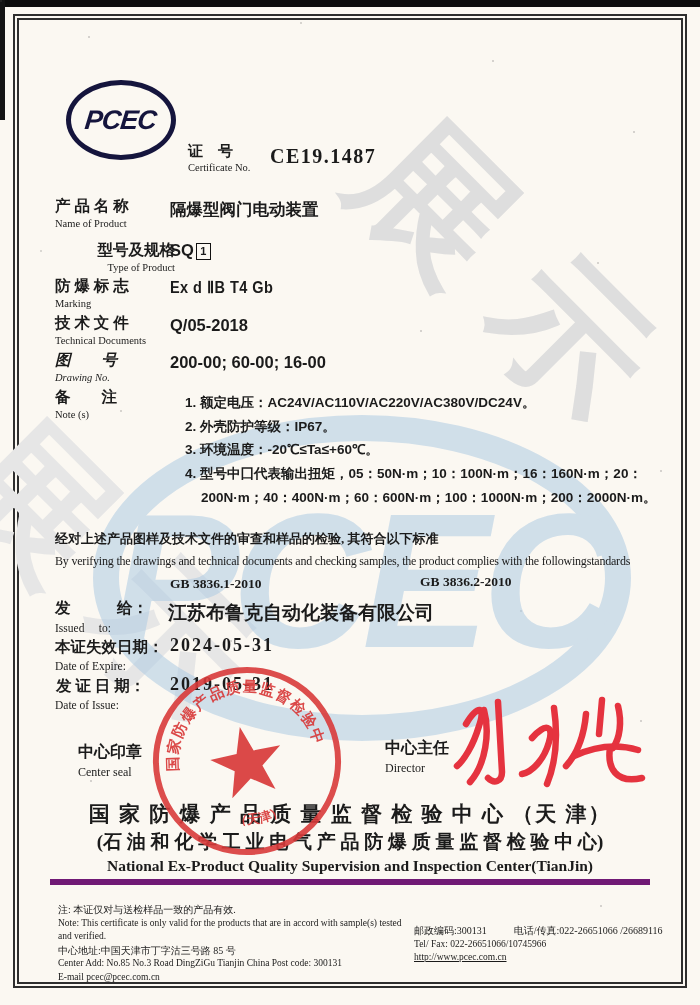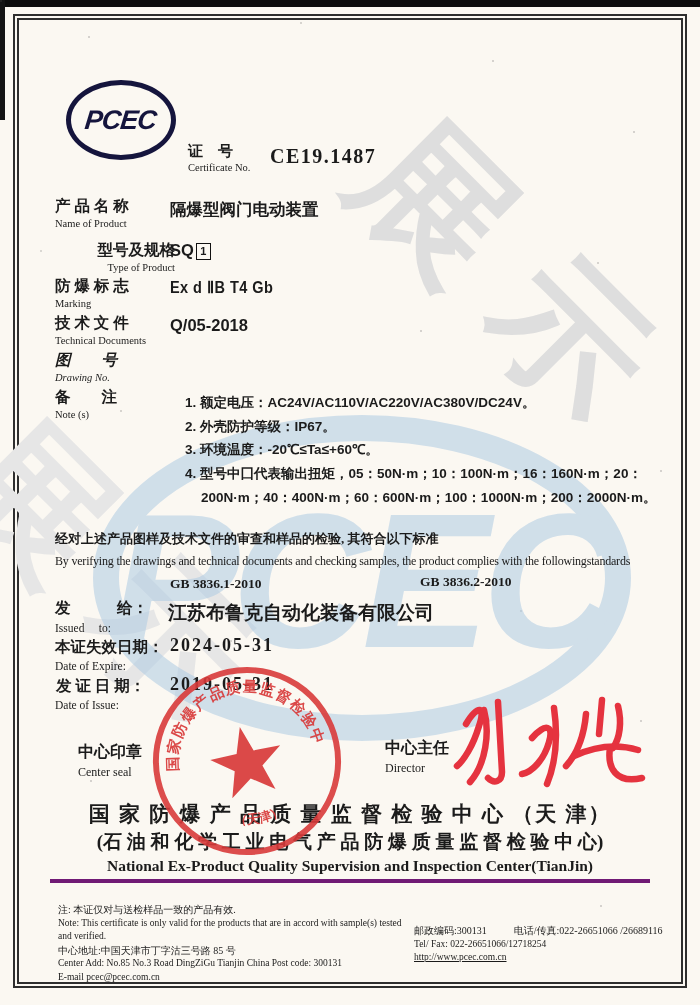--- a/index.html
+++ b/index.html
@@ -59,21 +59,21 @@
   .biglbl-en{font-size:11.5px;white-space:nowrap;z-index:3;}
   .company{left:168px;top:600px;font-family:"Liberation Sans",sans-serif;font-weight:bold;font-size:19px;z-index:3;}
   .dateval{font-size:18px;font-weight:600;letter-spacing:2px;z-index:3;}
 
   
   .seal{left:148px;top:662px;z-index:4;transform:rotate(-12deg);}
   .sig{left:448px;top:692px;z-index:4;}
   .org1{left:0;top:800px;width:700px;text-align:center;font-size:21px;font-weight:bold;letter-spacing:2px;z-index:3;white-space:nowrap;}
   .org2{left:0;top:829px;width:700px;text-align:center;font-size:19px;font-weight:bold;z-index:3;white-space:nowrap;}
   .org3{left:50px;top:857px;width:600px;text-align:center;font-size:15.5px;font-weight:bold;
-        border-bottom:4px solid #701a75;padding-bottom:4px;z-index:3;}
+        border-bottom:6px solid #701a75;padding-bottom:4px;z-index:3;}
 
   
   .foot{z-index:3;line-height:13.5px;}
   .foot .cn{font-size:10px;}
   .foot .en{font-size:9.5px;}
   .uline{text-decoration:underline;}
 </style>
 </head>
 <body>
 
@@ -122,20 +122,21 @@
   <div class="abs flabel" style="top:313px;">
     <div class="cn">技 术 文 件</div>
     <div class="en">Technical Documents</div>
   </div>
   <div class="abs fval" style="top:316px;font-weight:600;">Q/05-2018</div>
 
   <div class="abs flabel" style="top:350px;font-style:italic;">
     <div class="cn">图　　号</div>
     <div class="en">Drawing No.</div>
   </div>
+  <div class="abs fval" style="top:353px;font-weight:600;">200-00; 60-00; 16-00</div>
 
   <div class="abs flabel" style="top:387px;">
     <div class="cn">备　　注</div>
     <div class="en">Note (s)</div>
   </div>
   <div class="abs notes">
     <div>1. 额定电压：AC24V/AC110V/AC220V/AC380V/DC24V。</div>
     <div>2. 外壳防护等级：IP67。</div>
     <div>3. 环境温度：-20℃≤Ta≤+60℃。</div>
     <div>4. 型号中囗代表输出扭矩，05：50N·m；10：100N·m；16：160N·m；20：200N·m；40：400N·m；60：600N·m；100：1000N·m；200：2000N·m。</div>
@@ -203,17 +204,17 @@
     <div class="cn">中心地址:中国天津市丁字沽三号路 85 号</div>
     <div class="en">Center Add: No.85 No.3 Road DingZiGu Tianjin China Post code: 300131</div>
     <div class="en">E-mail pcec@pcec.com.cn</div>
   </div>
   <div class="abs foot" style="left:398px;top:924px;width:280px;margin-left:16px;">
     <div class="cn">
       <span>邮政编码:300131</span>
       <span style="display:inline-block;width:22px;"></span>
       <span>电话/传真:022-26651066 /26689116</span>
     </div>
-    <div class="en">Tel/ Fax: 022-26651066/12718254</div>
+    <div class="en">Tel/ Fax: 022-26651066/10745966</div>
     <div class="en uline">http://www.pcec.com.cn</div>
   </div>
 
 </div>
 
 </body></html>

